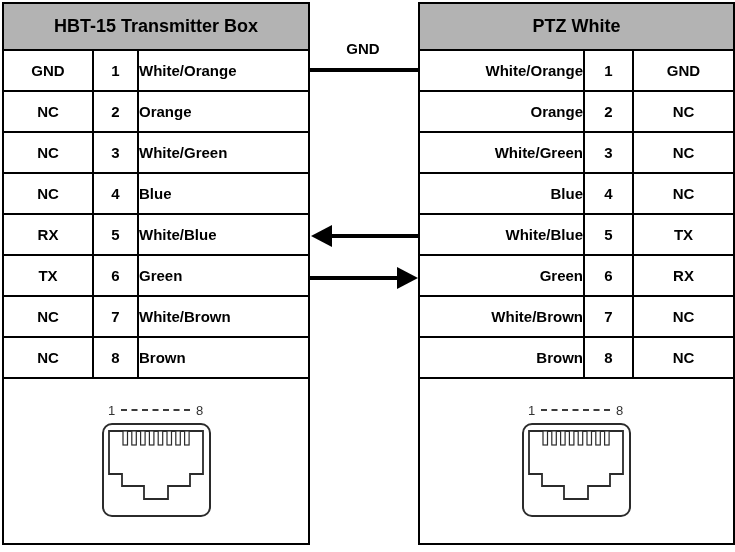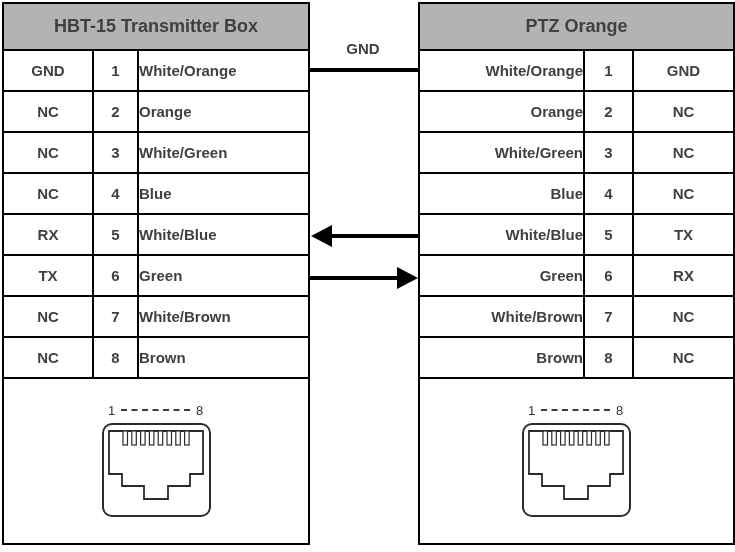--- a/index.html
+++ b/index.html
@@ -1,21 +1,21 @@
 <!DOCTYPE html>
 <html><head>
 <meta charset="utf-8">
 <style>
   html,body{margin:0;padding:0;background:#fff;}
   .canvas{
     position:relative;
     width:735px;height:552px;
     background:#fff;
     font-family:"Liberation Sans",sans-serif;
-    color:#404040;
+    color:#000000;
     overflow:hidden;
   }
   table.tbl{
     position:absolute;
     top:2px;
     border-collapse:collapse;
     table-layout:fixed;
     height:543px;
     background:#fff;
   }
@@ -139,21 +139,21 @@
     </table>
 
   <table class="tbl right">
     <colgroup>
         <col style="width:165px">
         <col style="width:49px">
         <col style="width:101px">
       </colgroup>
     <tbody>
         <tr class="hdr">
-      <th colspan="3">PTZ Orange</th>
+      <th colspan="3">PTZ White</th>
     </tr>
     <tr class="datarow">
       <td class="cell-right">White/Orange</td>
       <td class="cell-center">1</td>
       <td class="cell-center">GND</td>
     </tr>
     <tr class="datarow">
       <td class="cell-right">Orange</td>
       <td class="cell-center">2</td>
       <td class="cell-center">NC</td>

